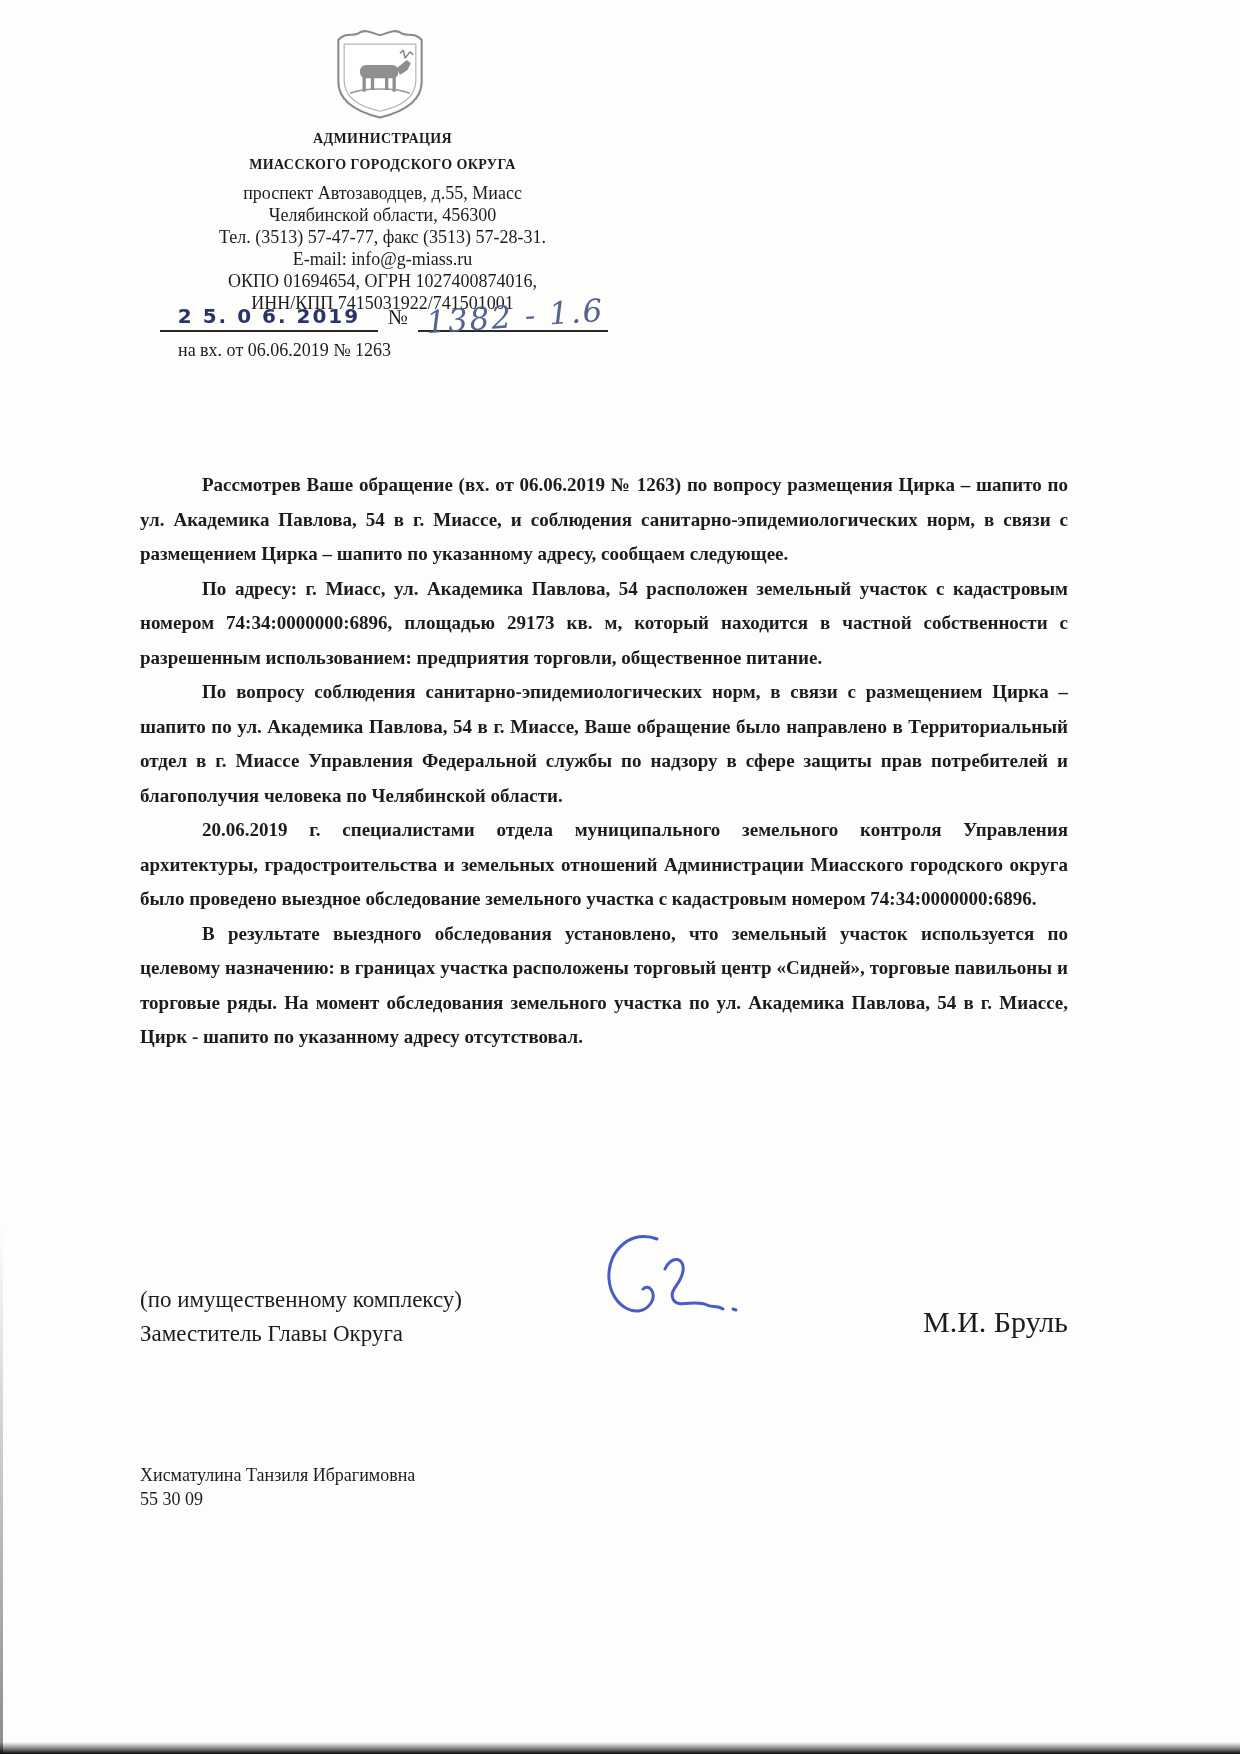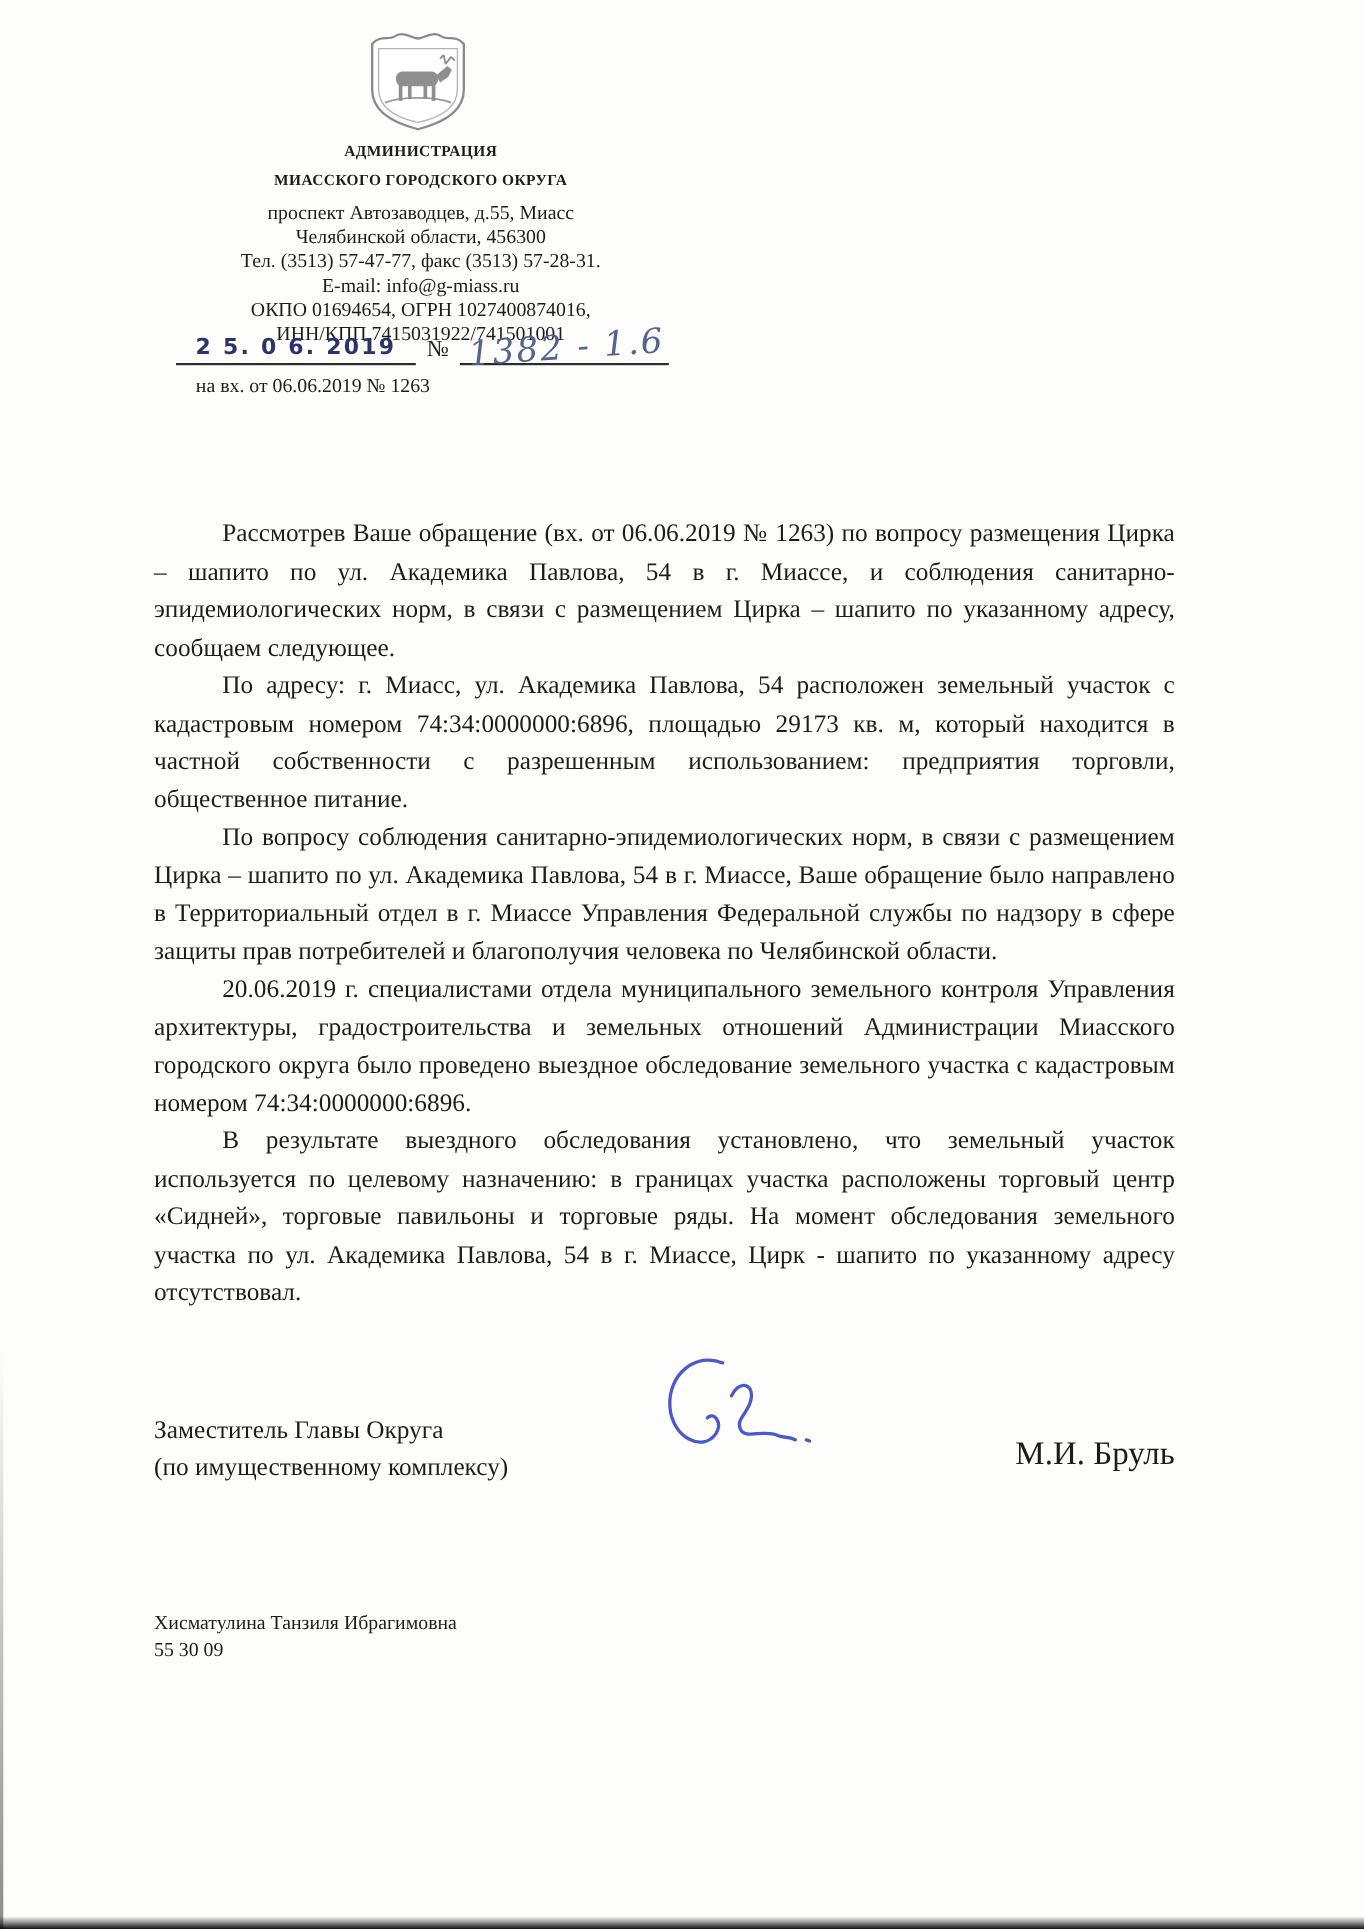--- a/index.html
+++ b/index.html
@@ -43,21 +43,21 @@
   .handwritten-no{
     position:absolute;left:8px;bottom:-4px;
     font-family:"DejaVu Serif", serif;
     font-style:italic;font-size:31px;letter-spacing:2px;
     color:#55648f;transform:rotate(-4deg);white-space:nowrap;
   }
   .incoming{font-size:18px;margin-top:8px;margin-left:18px;}
 
   
   .body-text{position:absolute;left:140px;top:468px;width:928px;
-             font-size:23px;line-height:34.5px;text-align:justify;}
+             font-size:19px;line-height:34.5px;text-align:justify;font-weight:bold;}
   .body-text p{margin:0;text-indent:62px;}
 
   
   .sig-pos{position:absolute;left:140px;top:1283px;font-size:23px;line-height:34px;}
   .sig-name{position:absolute;right:172px;top:1305px;font-size:30px;}
   .sig-svg{position:absolute;left:595px;top:1225px;width:165px;height:125px;}
 
   
   .footer{position:absolute;left:140px;top:1463px;font-size:18px;line-height:24px;}
 
@@ -121,22 +121,22 @@
 
   <div class="body-text">
     <p>Рассмотрев Ваше обращение (вх. от 06.06.2019 № 1263) по вопросу размещения Цирка – шапито по ул. Академика Павлова, 54 в г. Миассе, и соблюдения санитарно-эпидемиологических норм, в связи с размещением Цирка – шапито по указанному адресу, сообщаем следующее.</p>
     <p>По адресу: г. Миасс, ул. Академика Павлова, 54 расположен земельный участок с кадастровым номером 74:34:0000000:6896, площадью 29173 кв. м, который находится в частной собственности с разрешенным использованием: предприятия торговли, общественное питание.</p>
     <p>По вопросу соблюдения санитарно-эпидемиологических норм, в связи с размещением Цирка – шапито по ул. Академика Павлова, 54 в г. Миассе, Ваше обращение было направлено в Территориальный отдел в г. Миассе Управления Федеральной службы по надзору в сфере защиты прав потребителей и благополучия человека по Челябинской области.</p>
     <p>20.06.2019 г. специалистами отдела муниципального земельного контроля Управления архитектуры, градостроительства и земельных отношений Администрации Миасского городского округа было проведено выездное обследование земельного участка с кадастровым номером 74:34:0000000:6896.</p>
     <p>В результате выездного обследования установлено, что земельный участок используется по целевому назначению: в границах участка расположены торговый центр «Сидней», торговые павильоны и торговые ряды. На момент обследования земельного участка по ул. Академика Павлова, 54 в г. Миассе, Цирк - шапито по указанному адресу отсутствовал.</p>
   </div>
 
   <div class="sig-pos">
+    <div>(по имущественному комплексу)</div>
     <div>Заместитель Главы Округа</div>
-    <div>(по имущественному комплексу)</div>
   </div>
 
   <div class="sig-svg">
     <svg viewBox="0 0 165 125" width="165" height="125">
       <g fill="none" stroke="#4a5ac6" stroke-width="3" stroke-linecap="round">
         <path d="M62,14 C38,4 12,24 14,54 C16,82 44,96 56,78 C62,68 54,58 48,64"></path>
         <path d="M70,44 C76,30 90,32 88,46 C86,60 74,64 78,74 C82,84 100,74 112,80 C118,83 122,80 128,84"></path>
         <path d="M138,84 l3,1"></path>
       </g>
     </svg>

